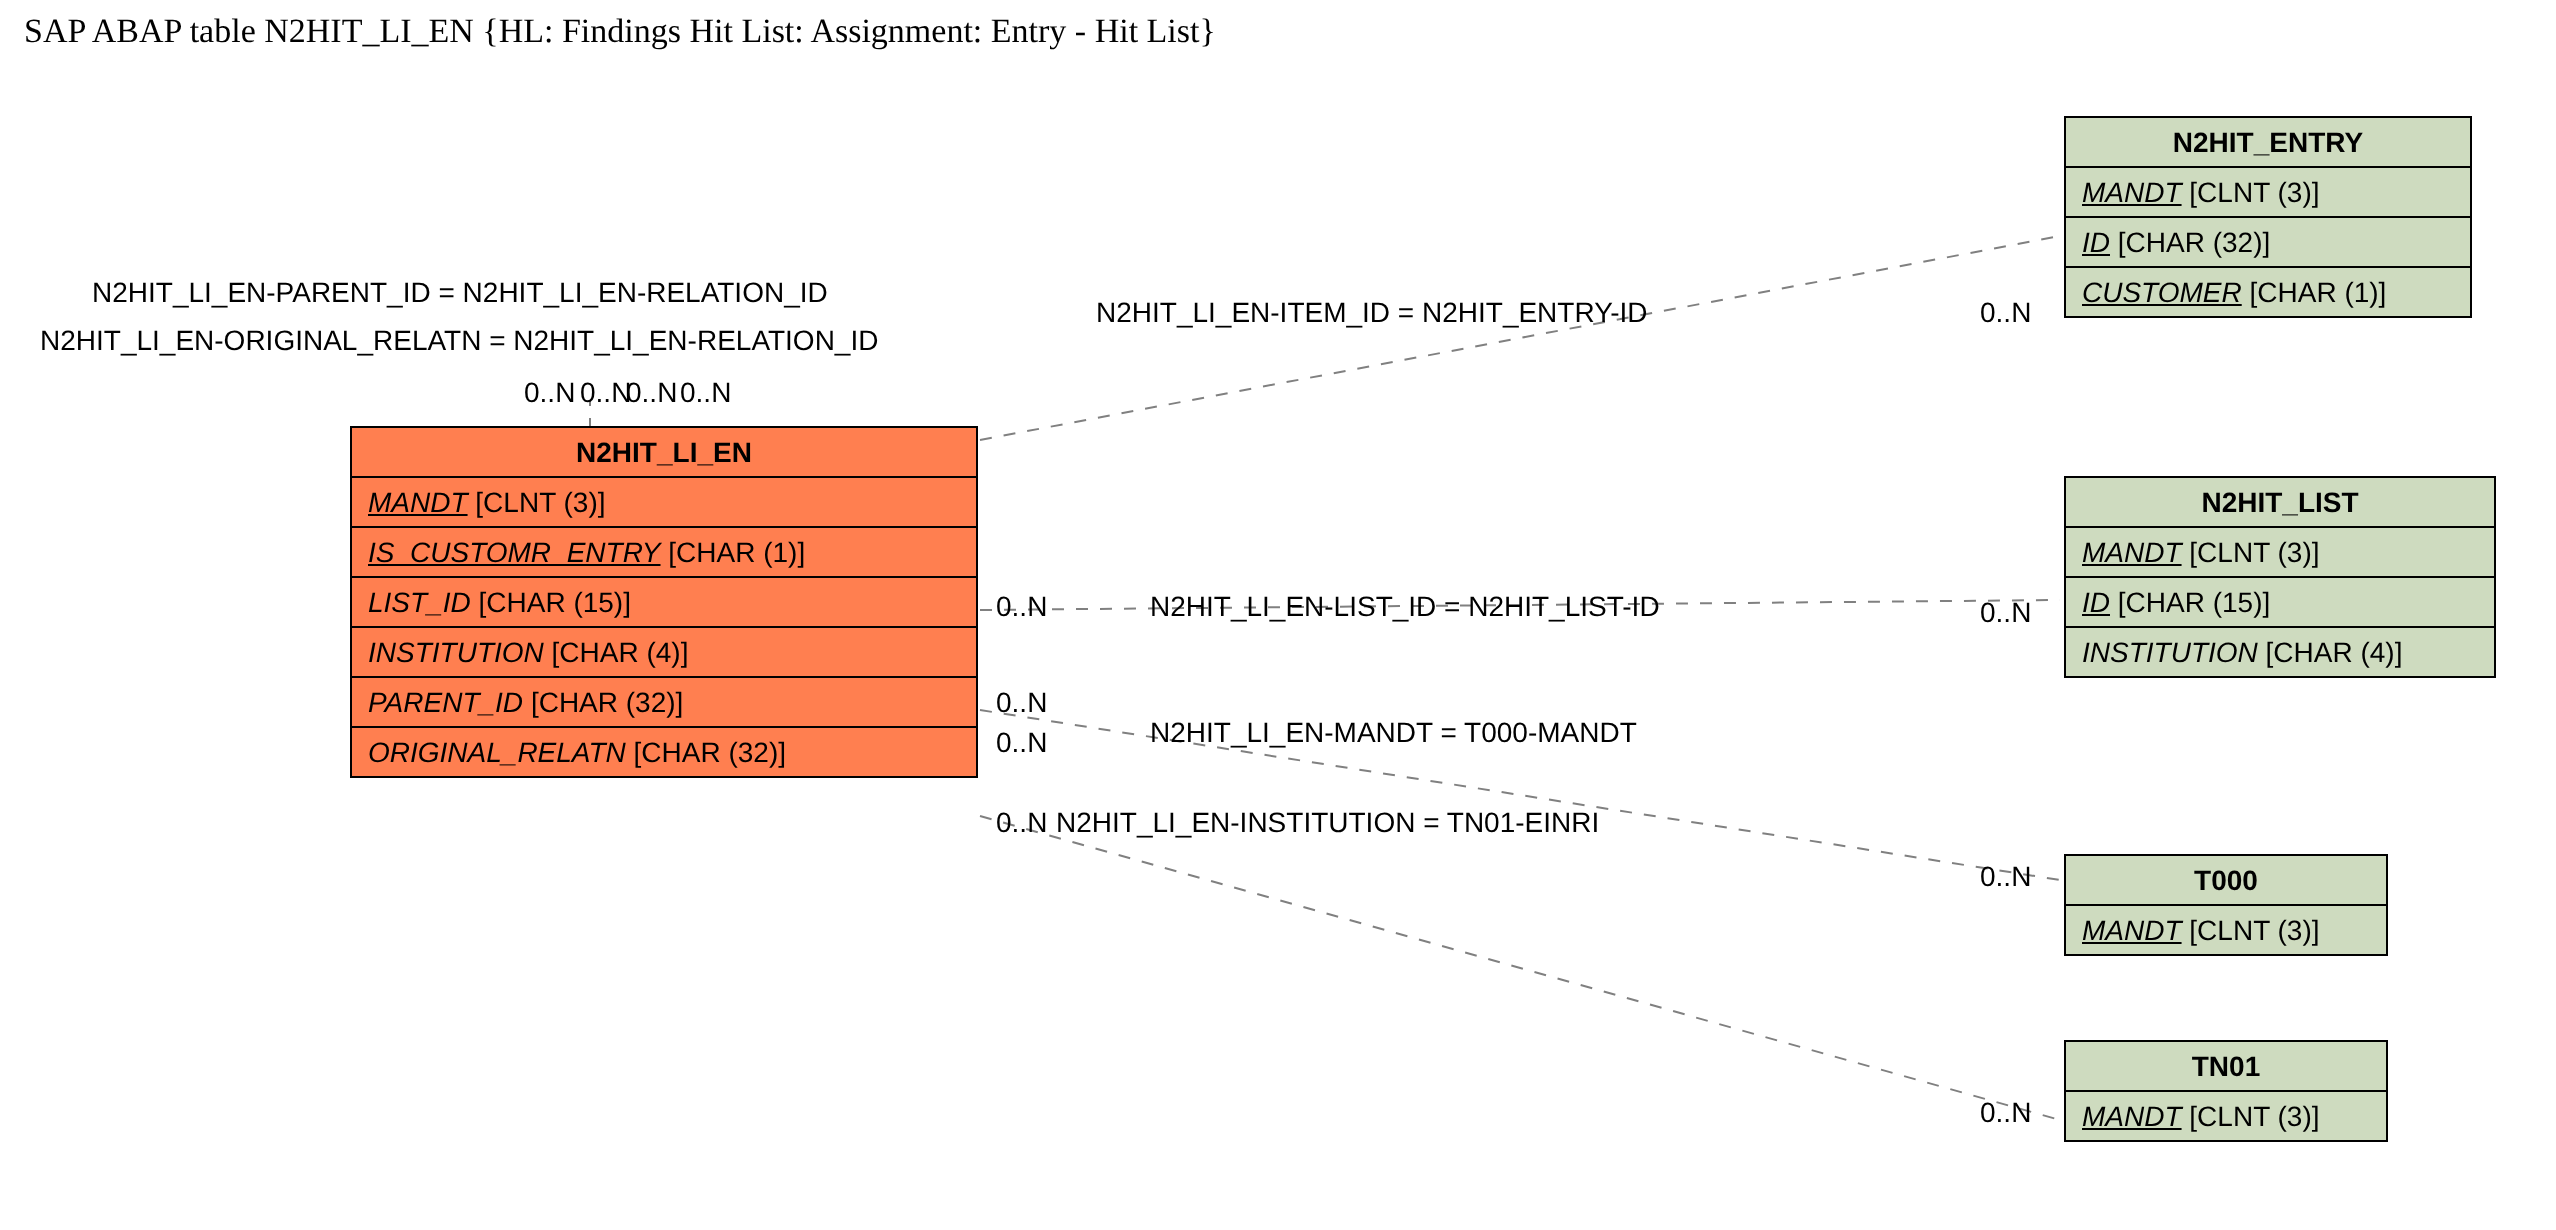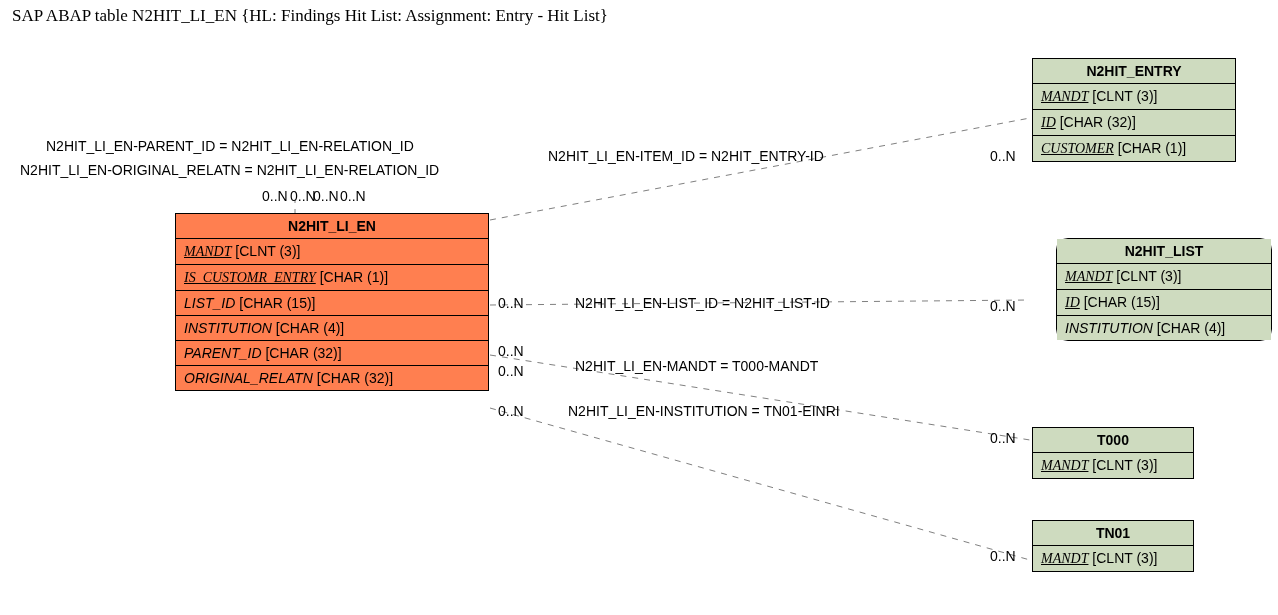--- a/index.html
+++ b/index.html
@@ -1,21 +1,21 @@
 <!DOCTYPE html>
 <html><head>
 <meta charset="utf-8">
 <style>
   html,body{margin:0;padding:0;width:1278px;height:615px;font-family:Georgia,'Times New Roman',serif;background:#fff;color:#000;}
   .title{position:absolute;left:12px;top:6px;font-size:17px;}
   .entity{position:absolute;border:1px solid #000;font-family:Verdana,Arial,sans-serif;font-size:14px;}
   .entity .hdr{font-weight:bold;text-align:center;padding:4px 4px;border-bottom:1px solid #000;}
   .entity .row{padding:4px 8px;border-bottom:1px solid #000;white-space:nowrap;}
   .entity .row:last-child{border-bottom:none;}
-  .entity .pk{text-decoration:underline;font-style:italic;font-family:Liberation Serif, serif;}
+  .entity .pk{text-decoration:underline;font-style:italic;}
   .entity .it{font-style:italic;}
   .orange .hdr,.orange .row{background:#ff7f50;}
   .green .hdr,.green .row{background:#cedbbf;}
   .label{position:absolute;font-family:Verdana,Arial,sans-serif;font-size:14px;white-space:nowrap;}
   svg.lines{position:absolute;left:0;top:0;width:1278px;height:615px;pointer-events:none;}
   svg.lines line{stroke:#808080;stroke-width:1;stroke-dasharray:6 6;}
 </style>
 </head>
 <body>
 
@@ -44,21 +44,21 @@
   <div class="row"><span class="it">ORIGINAL_RELATN</span> <span>[CHAR (32)]</span></div>
 </div>
 
 <div class="entity green" style="left:1032px;top:58px;width:202px;">
   <div class="hdr">N2HIT_ENTRY</div>
   <div class="row"><span class="pk">MANDT</span> <span>[CLNT (3)]</span></div>
   <div class="row"><span class="pk">ID</span> <span>[CHAR (32)]</span></div>
   <div class="row"><span class="pk">CUSTOMER</span> <span>[CHAR (1)]</span></div>
 </div>
 
-<div class="entity green" style="left:1056px;top:238px;width:214px;border-radius:12px;">
+<div class="entity green" style="left:1032px;top:238px;width:214px;">
   <div class="hdr">N2HIT_LIST</div>
   <div class="row"><span class="pk">MANDT</span> <span>[CLNT (3)]</span></div>
   <div class="row"><span class="pk">ID</span> <span>[CHAR (15)]</span></div>
   <div class="row"><span class="it">INSTITUTION</span> <span>[CHAR (4)]</span></div>
 </div>
 
 <div class="entity green" style="left:1032px;top:412px;width:160px;margin-top:15px;">
   <div class="hdr">T000</div>
   <div class="row"><span class="pk">MANDT</span> <span>[CLNT (3)]</span></div>
 </div>
@@ -66,21 +66,21 @@
 <div class="entity green" style="left:1032px;top:520px;width:160px;">
   <div class="hdr">TN01</div>
   <div class="row"><span class="pk">MANDT</span> <span>[CLNT (3)]</span></div>
 </div>
 
 <div class="label" style="left:46px;top:138px;">N2HIT_LI_EN-PARENT_ID = N2HIT_LI_EN-RELATION_ID</div>
 <div class="label" style="left:20px;top:162px;text-align:center;">N2HIT_LI_EN-ORIGINAL_RELATN = N2HIT_LI_EN-RELATION_ID</div>
 <div class="label" style="left:548px;top:148px;">N2HIT_LI_EN-ITEM_ID = N2HIT_ENTRY-ID</div>
 <div class="label" style="left:575px;top:295px;">N2HIT_LI_EN-LIST_ID = N2HIT_LIST-ID</div>
 <div class="label" style="left:575px;top:358px;">N2HIT_LI_EN-MANDT = T000-MANDT</div>
-<div class="label" style="left:568px;top:403px;">N2HIT_LI_EN-INSTITUTION = TN01-EINRI</div>
+<div class="label" style="left:528px;top:403px;">N2HIT_LI_EN-INSTITUTION = TN01-EINRI</div>
 
 <div class="label" style="left:262px;top:188px;">0..N</div>
 <div class="label" style="left:290px;top:188px;">0..N</div>
 <div class="label" style="left:313px;top:188px;">0..N</div>
 <div class="label" style="left:340px;top:188px;">0..N</div>
 
 <div class="label" style="left:498px;top:295px;">0..N</div>
 <div class="label" style="left:498px;top:343px;">0..N</div>
 <div class="label" style="left:498px;top:363px;">0..N</div>
 <div class="label" style="left:498px;top:403px;">0..N</div>

